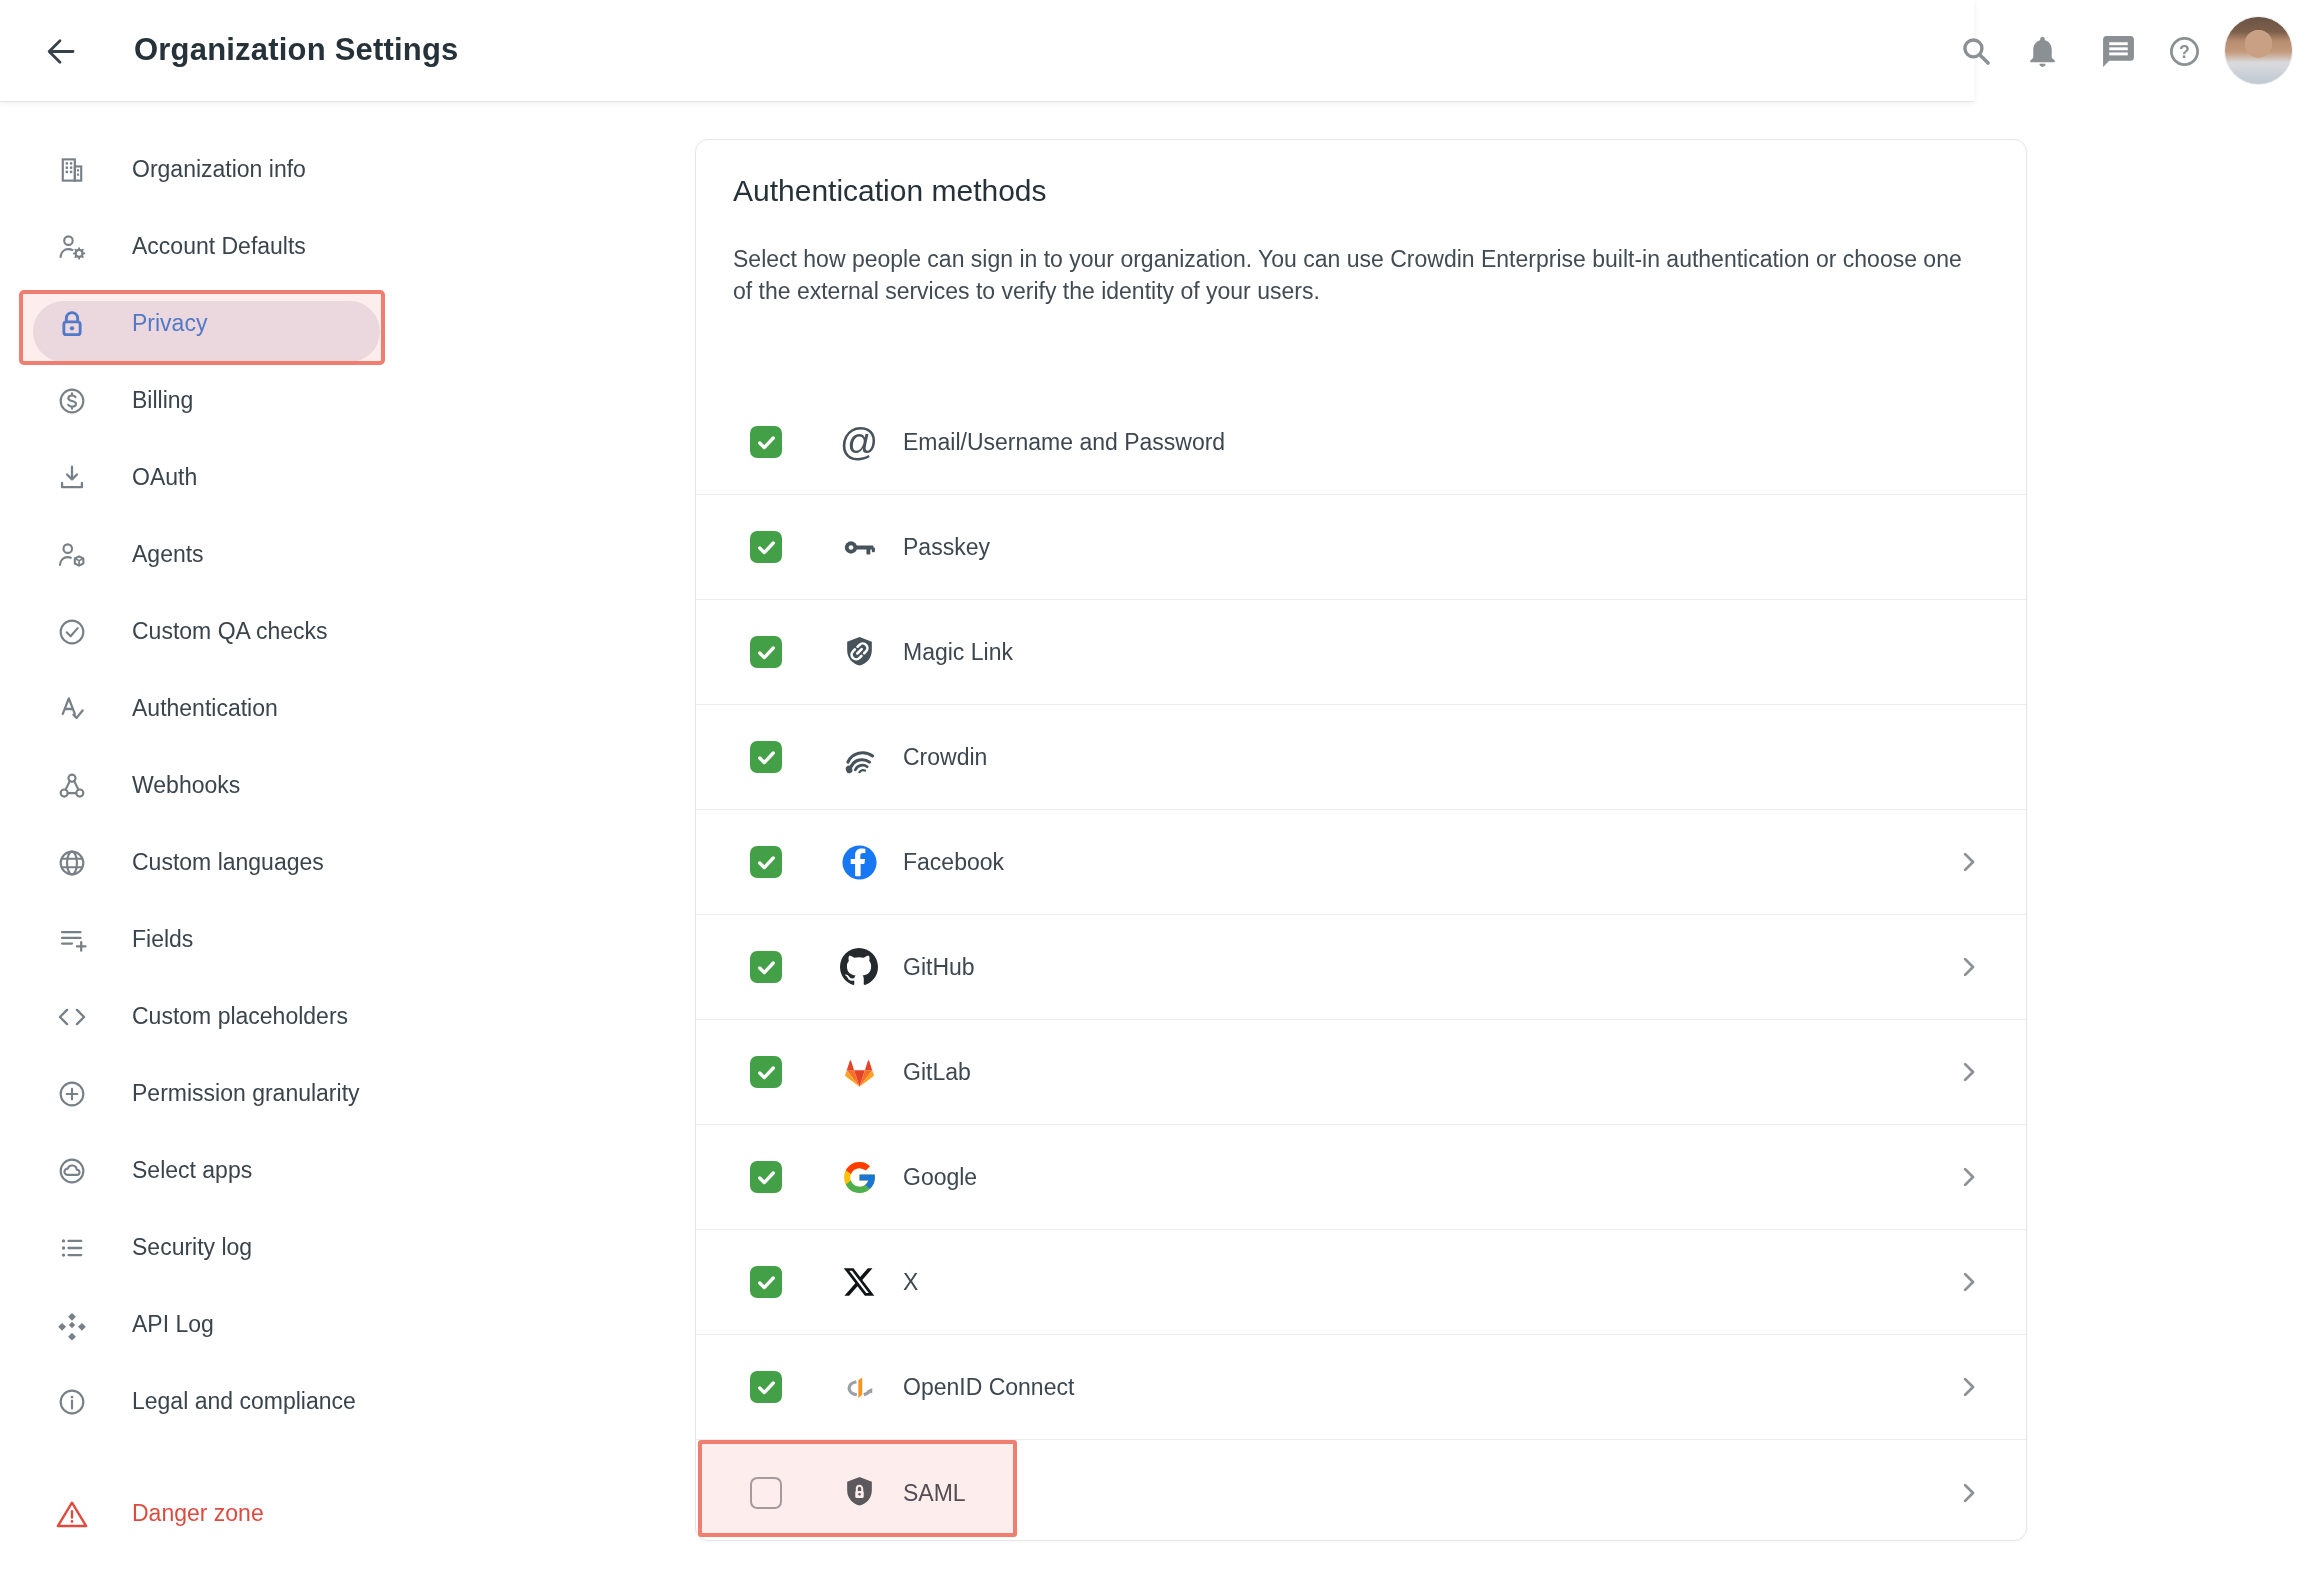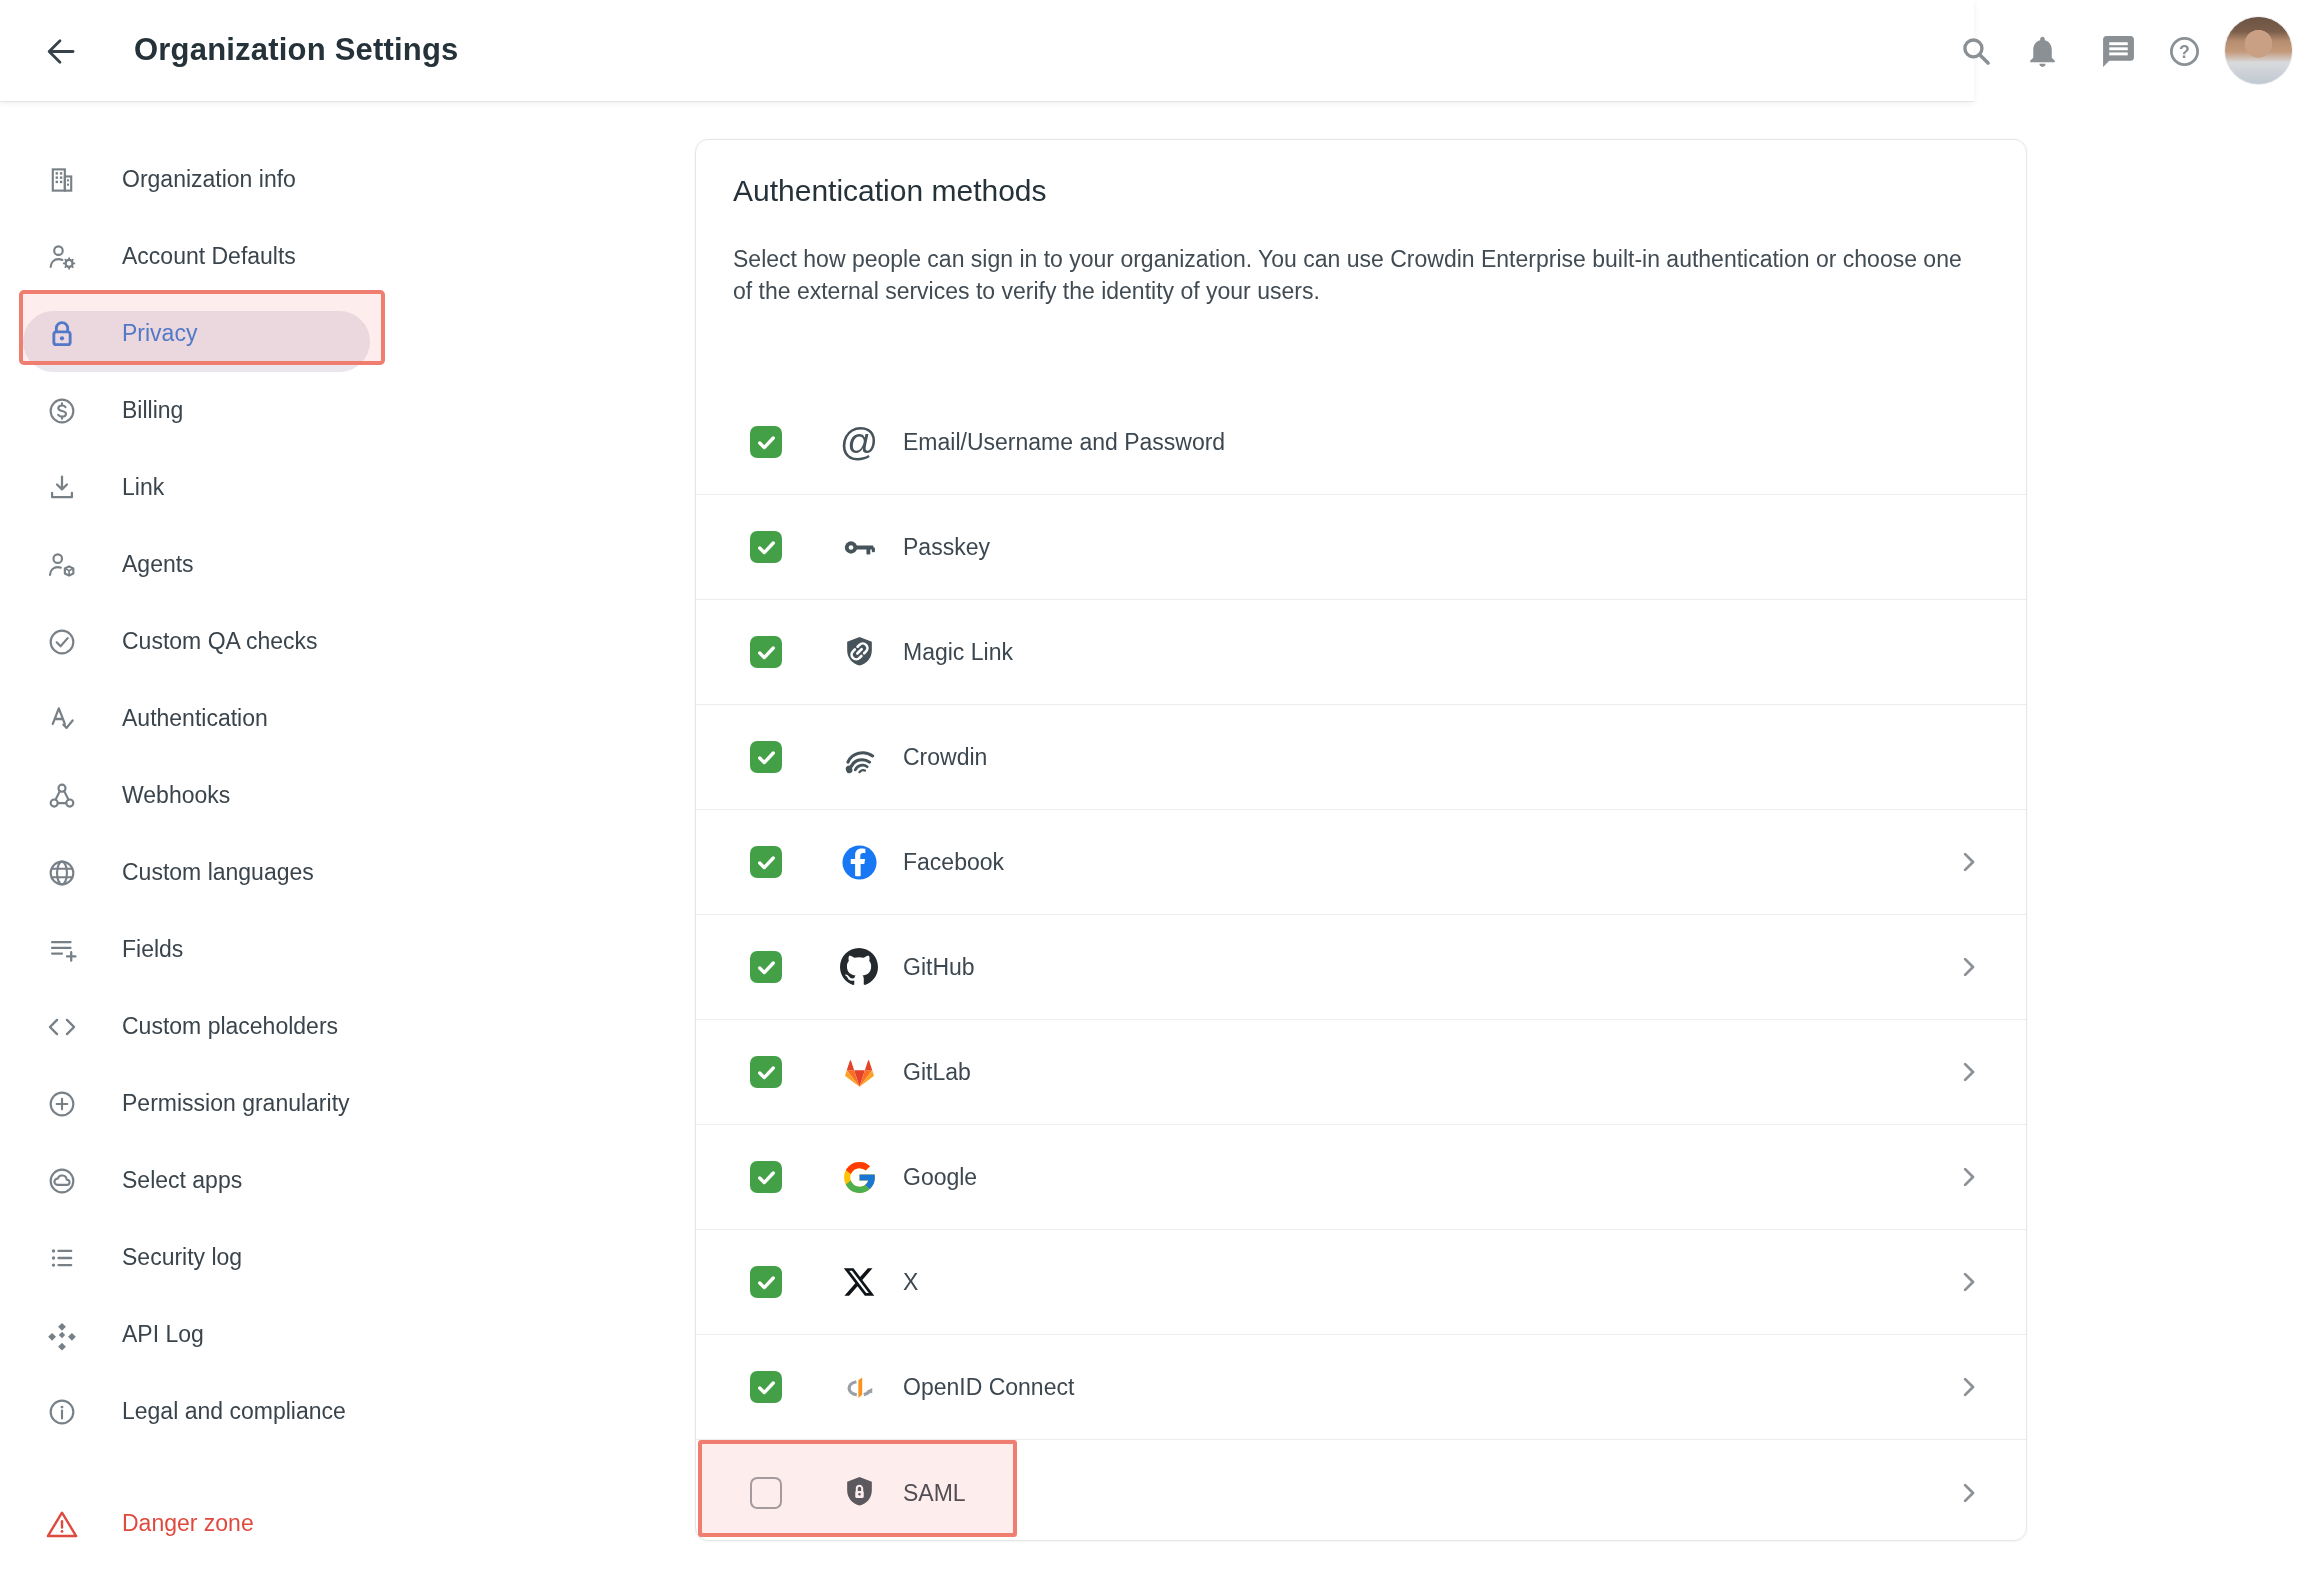--- a/index.html
+++ b/index.html
@@ -15,21 +15,21 @@
     color:#26323a;letter-spacing:0.2px}
   .hicon{position:absolute;top:33px;width:37px;height:37px;cursor:pointer}
   .hicon.search{left:1958px}.hicon.bell{left:2024px}.hicon.chat{left:2100px}.hicon.help{left:2166px}
   .avatar{position:absolute;left:2224px;top:16px;width:69px;height:69px;border-radius:50%;
     border:1.6px solid #eceff1;cursor:pointer;overflow:hidden;
     background:
       radial-gradient(circle at 50% 40%, #c9a084 0 26%, rgba(0,0,0,0) 27%),
       linear-gradient(180deg,#6b5344 0%,#7c5f4b 22%,#b78d6f 36%,#c49a7c 52%,#d9dadc 68%,#bfc8d2 100%);}
 
   
-  .sidebar{position:absolute;left:0;top:101px;width:435px;padding-top:40px;z-index:5}
+  .sidebar{position:absolute;left:10px;top:101px;width:435px;padding-top:30px;z-index:5}
   .side-item{position:relative;height:77px;display:flex;align-items:center;cursor:pointer}
   .side-item .sicon{position:absolute;left:44px;width:35px;height:35px;display:flex;
     align-items:center;justify-content:center}
   .side-item .slabel{position:absolute;left:122px;font-size:23px;font-weight:500;color:#3a444c}
   .side-item.active .slabel{color:#3b79d4}
   .active-pill{position:absolute;left:23px;top:8px;width:347px;height:61px;border-radius:31px;
     background:#ebe5ee}
   .side-item>*{position:relative;z-index:1}
   .side-item.danger{margin-top:35px}
   .side-item.danger .slabel{color:#df4a3f}
@@ -163,21 +163,21 @@
     <span class="slabel">Billing</span>
   </div>
 
   <div class="side-item">
     <span class="sicon">
       <svg class="icon-svg" viewBox="0 0 48 48" width="34" height="34" fill="none" stroke="#788087" stroke-width="3.2" stroke-linecap="round" stroke-linejoin="round">
           <path d="M24 8v17M17 19l7 7 7-7"></path>
           <path d="M10 31v6h28v-6"></path>
         </svg>
     </span>
-    <span class="slabel">Link</span>
+    <span class="slabel">OAuth</span>
   </div>
 
   <div class="side-item">
     <span class="sicon">
       <svg class="icon-svg" viewBox="0 0 48 48" width="34" height="34" fill="none" stroke="#788087" stroke-width="3">
           <circle cx="18" cy="15" r="6"></circle>
           <path d="M7 38c.5-7 5-11 11-11 1.6 0 3.1.3 4.4.8" stroke-linecap="round"></path>
           <path d="M34 26l6 3v7l-6 3-6-3v-7z" stroke-linejoin="round"></path>
           <path d="M28 29l6 3 6-3M34 32v7" stroke-width="2.4"></path>
         </svg>

